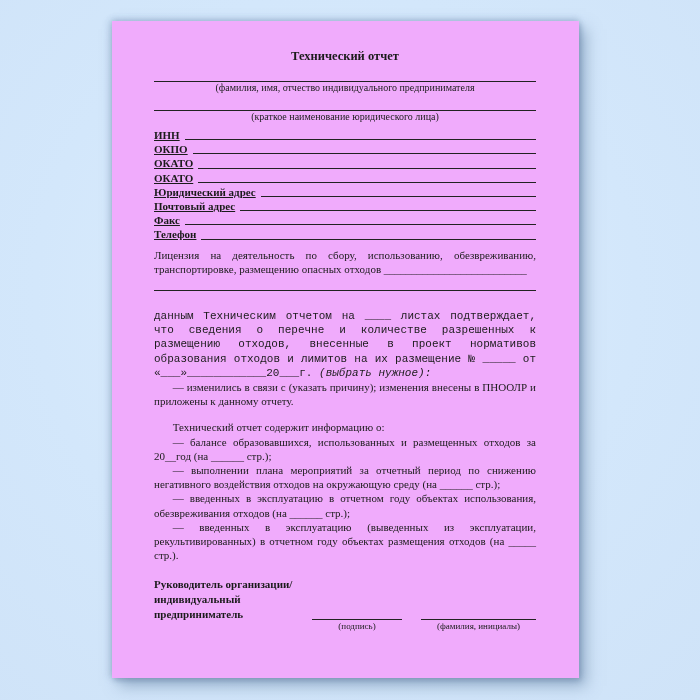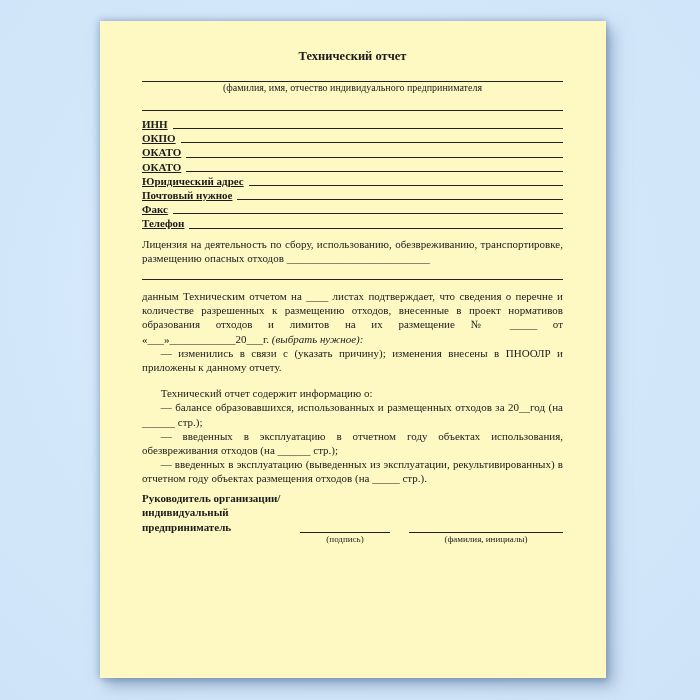--- a/index.html
+++ b/index.html
@@ -9,25 +9,25 @@
     height: 700px;
     overflow: hidden;
   }
   body {
     background: radial-gradient(circle at 48% 42%, #ddeefd 0%, #d3e7fb 55%, #cfe3f8 100%);
     font-family: "Liberation Serif", "DejaVu Serif", serif;
     color: #1b1b1b;
   }
   .paper {
     position: absolute;
-    left: 100px;
+    left: 112px;
     top: 21px;
-    width: 506px;
+    width: 467px;
     height: 657px;
-    background: #fef9c3;
+    background: #f0abfc;
     box-shadow:
       7px 8px 14px rgba(96, 126, 160, 0.50),
       2px 3px 5px rgba(96, 126, 160, 0.35),
       0 -2px 6px rgba(110, 140, 175, 0.30),
       -3px 0 7px rgba(110, 140, 175, 0.22);
   }
   .content {
     padding: 27px 43px 0 42px;
     font-size: 11px;
     line-height: 14.2px;
@@ -66,26 +66,26 @@
     border-bottom: 1.2px solid #222;
     margin: 0 0 2px 5px;
   }
   p { margin: 0; }
   .para-license { margin-top: 6px; }
   .rule {
     height: 13px;
     border-bottom: 1.3px solid #222;
     margin-top: 1px;
   }
-  .para-statement { margin-top: 9px; }
+  .para-statement { margin-top: 18px; font-family: Liberation Mono, monospace; }
   .it { font-style: italic; }
   .indent { text-indent: 1.7em; }
   .contents-block { margin-top: 12px; }
   .signature {
-    margin-top: 5px;
+    margin-top: 15px;
     display: flex;
     align-items: flex-end;
   }
   .sig-role {
     width: 158px;
     font-weight: bold;
     line-height: 14.6px;
     margin-bottom: 11px;
     text-align: left;
   }
@@ -117,20 +117,21 @@
     <div class="doc-title">Технический отчет</div>
 
     <div class="wgroup">
       <div class="wline"></div>
       <div class="wcap">(фамилия, имя, отчество индивидуального предпринимателя</div>
     </div>
 
 
     <div class="wgroup">
       <div class="wline"></div>
+      <div class="wcap">(краткое наименование юридического лица)</div>
     </div>
 
     <div class="fields">
       <div class="field-row">
         <span class="field-label">ИНН</span>
         <span class="fill"></span>
       </div>
       <div class="field-row">
         <span class="field-label">ОКПО</span>
         <span class="fill"></span>
@@ -141,21 +142,21 @@
       </div>
       <div class="field-row">
         <span class="field-label">ОКАТО</span>
         <span class="fill"></span>
       </div>
       <div class="field-row">
         <span class="field-label">Юридический адрес</span>
         <span class="fill"></span>
       </div>
       <div class="field-row">
-        <span class="field-label">Почтовый нужное</span>
+        <span class="field-label">Почтовый адрес</span>
         <span class="fill"></span>
       </div>
       <div class="field-row">
         <span class="field-label">Факс</span>
         <span class="fill"></span>
       </div>
       <div class="field-row">
         <span class="field-label">Телефон</span>
         <span class="fill"></span>
       </div>
@@ -164,20 +165,21 @@
     <p class="para-license">Лицензия на деятельность по сбору, использованию, обезвреживанию, транспортировке, размещению опасных отходов __________________________</p>
     <div class="rule"></div>
 
     <p class="para-statement"><span>данным Техническим отчетом на ____ листах подтверждает, что сведения о перечне и количестве разрешенных к размещению отходов, внесенные в проект нормативов образования отходов и лимитов на их размещение № _____ от «___»____________20___г. </span><span class="it">(выбрать нужное):</span></p>
 
     <p class="indent">— изменились в связи с (указать причину); изменения внесены в ПНООЛР и приложены к данному отчету.</p>
 
     <div class="contents-block">
       <p class="indent">Технический отчет содержит информацию о:</p>
       <p class="indent">— балансе образовавшихся, использованных и размещенных отходов за 20__год (на ______ стр.);</p>
+      <p class="indent">— выполнении плана мероприятий за отчетный период по снижению негативного воздействия отходов на окружающую среду (на ______ стр.);</p>
       <p class="indent">— введенных в эксплуатацию в отчетном году объектах использования, обезвреживания отходов (на ______ стр.);</p>
       <p class="indent">— введенных в эксплуатацию (выведенных из эксплуатации, рекультивированных) в отчетном году объектах размещения отходов (на _____ стр.).</p>
     </div>
 
     <div class="signature">
       <div class="sig-role">
         <div>Руководитель организации/</div>
         <div>индивидуальный</div>
         <div>предприниматель</div>
       </div>

